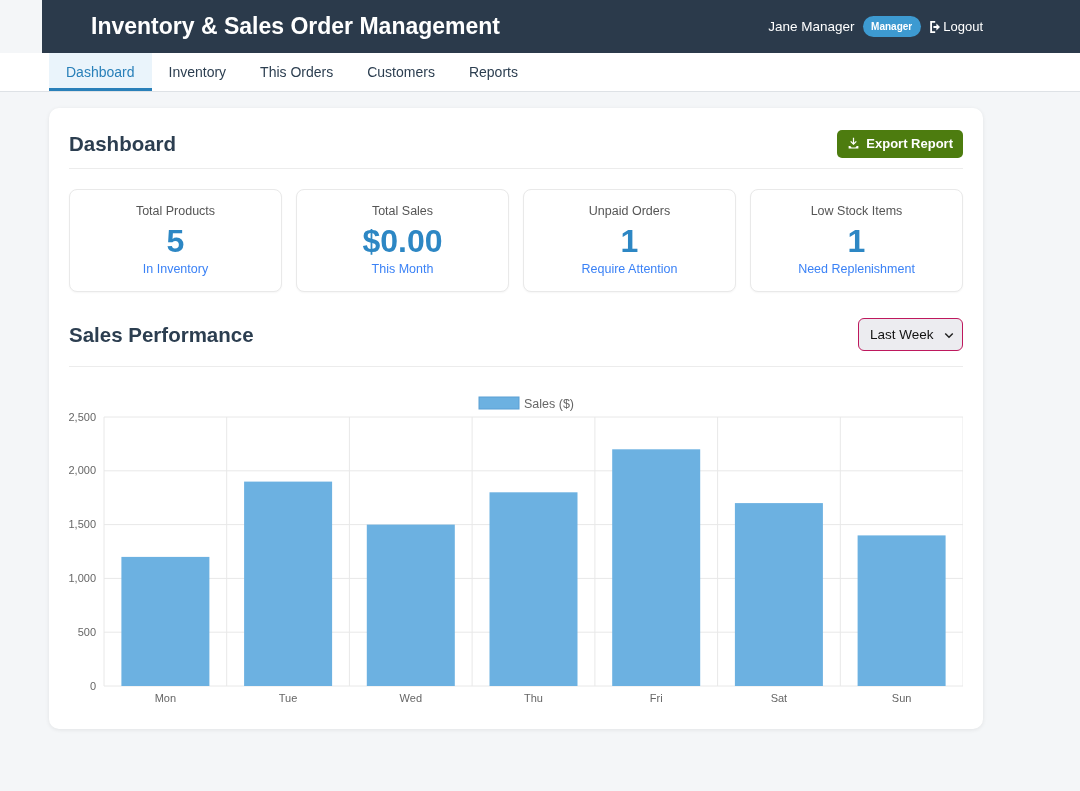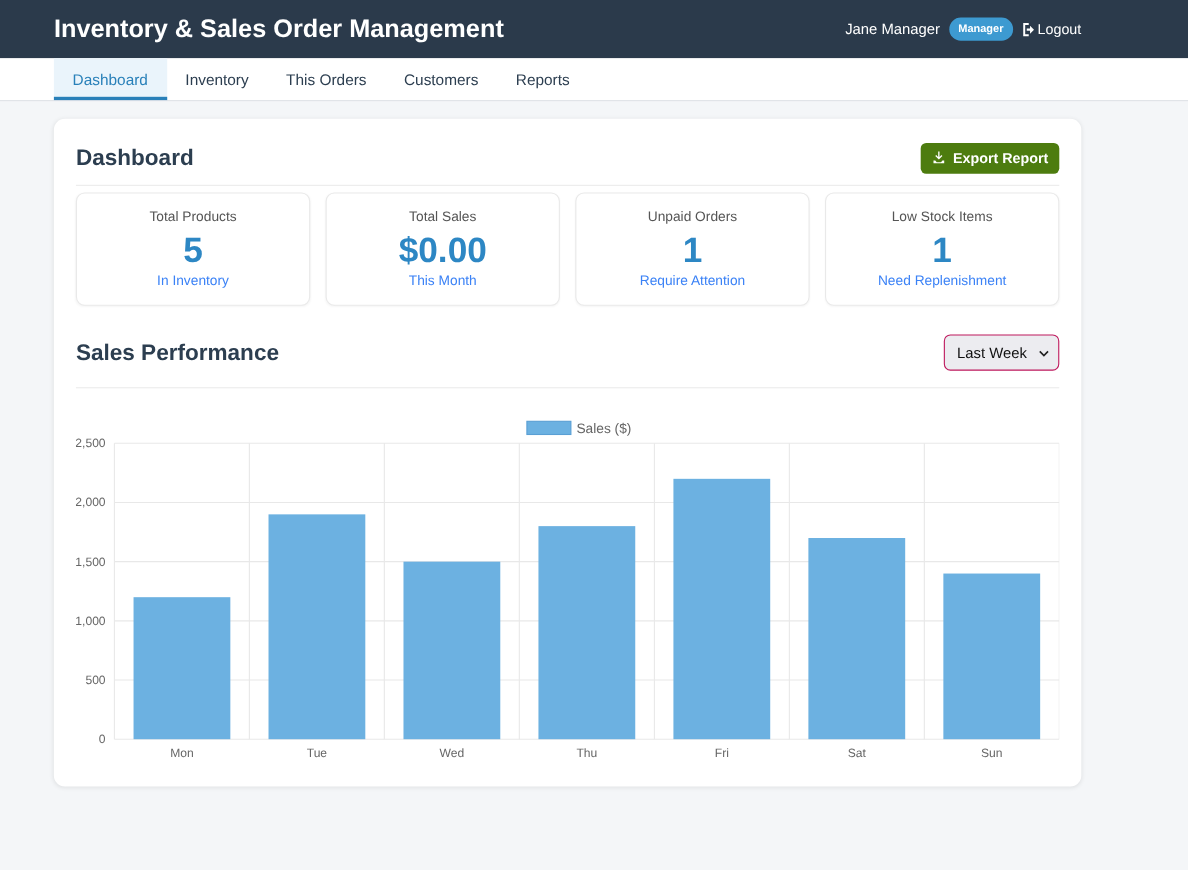--- a/index.html
+++ b/index.html
@@ -2,21 +2,21 @@
 <html><head>
 <meta charset="utf-8">
 <style>
 * { box-sizing: border-box; margin: 0; padding: 0; }
 html,body { width:1080px; height:791px; overflow:hidden; }
 body { font-family: "Liberation Sans", sans-serif; background:#f4f6f8; }
 
 header {
   height:53px; background:#2b3a4b; color:#fff;
   display:flex; align-items:center;
-  padding-left:49px; padding-right:97px;
+  padding-left:49px; padding-right:97px;margin-left:42px;
 }
 header h1 { font-size:23px; font-weight:bold; }
 .hspacer { flex:1; }
 .uname { font-size:13.5px; margin-right:8px; }
 .badge {
   background:#3d9ad1; color:#fff; font-size:10px; font-weight:bold;
   height:21px; line-height:21px; padding:0 8.5px; border-radius:11px; margin-right:6.5px;
 }
 .logout { display:flex; align-items:center; font-size:13px; color:#fff; }
 .logout svg { margin-right:3px; }
@@ -44,21 +44,21 @@
 .cardhead h2 { font-size:20.5px; font-weight:bold; color:#2c3e50; }
 .btn {
   margin-left:auto;
   background:#4d7c0f; color:#fff; border:none; border-radius:5px;
   font-size:13px; font-weight:bold; font-family:inherit;
   height:28px; padding:0 10px; display:flex; align-items:center;
 }
 .btn svg { margin-right:6px; }
 hr.div1 { border:none; border-top:1px solid #ececec; margin:10.5px 0 0; }
 
-.stats { display:flex; gap:14px; margin-top:6px; }
+.stats { display:flex; gap:14px; margin-top:20px; }
 .stat {
   flex:1; background:#fff; border:1px solid #e9e9e9; border-radius:8px;
   text-align:center; padding:14px 0;
   box-shadow:0 1px 2px rgba(0,0,0,0.04);
 }
 .stat .t { font-size:12.5px; line-height:15px; color:#555; }
 .stat .v { font-size:32px; line-height:37px; font-weight:bold; color:#2d87c4; margin:4px 0 2px; }
 .stat .s { font-size:12.5px; line-height:15px; color:#3b82f6; }
 
 .sechead { display:flex; align-items:center; margin-top:26px; height:33px; }

